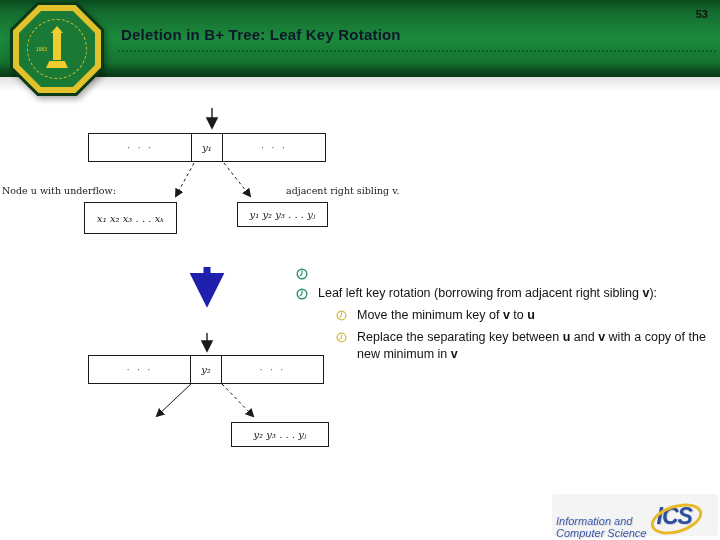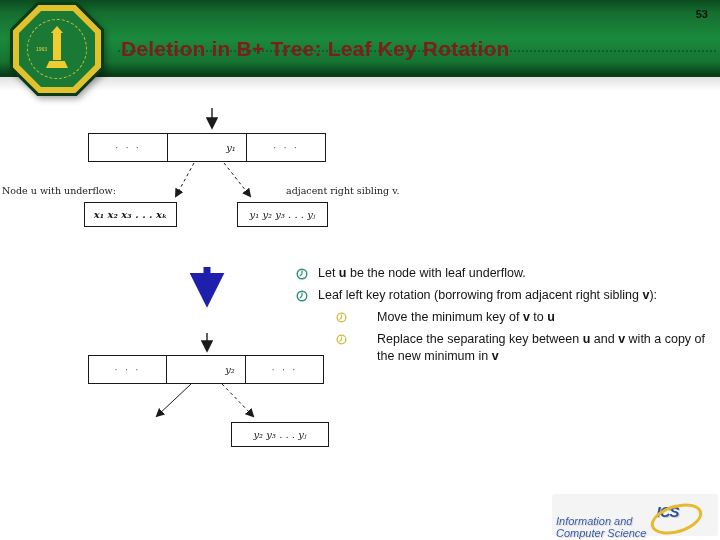--- a/index.html
+++ b/index.html
@@ -12,22 +12,22 @@
   .header-bar {
     position:absolute; left:0; top:0; width:720px; height:74px;
     background:linear-gradient(180deg,#0b4c1f 0%,#156f30 18%,#1b8a3d 52%,#157330 84%,#0a3f1a 100%);
     border-bottom:3px solid #0a3d18;
   }
   .header-shadow {
     position:absolute; left:0; top:77px; width:720px; height:14px;
     background:linear-gradient(#c4c4c4,#ffffff); opacity:.5;
   }
   .title {
-    position:absolute; left:121px; top:37px; font-size:21px; font-weight:600;
-    color:#7f1d1d; letter-spacing:.2px; white-space:nowrap;
+    position:absolute; left:121px; top:26px; font-size:15px; font-weight:600;
+    color:#0f172a; letter-spacing:.2px; white-space:nowrap;
   }
   .title-dots {
     position:absolute; left:118px; top:36px; width:598px; height:14px;
     border-bottom:2px dotted rgba(8,55,22,.45);
   }
   .page-num {
     position:absolute; right:12px; top:8px; font-size:11px; font-weight:bold; color:#14120e;
   }
 
   
@@ -53,42 +53,42 @@
   
   .nodebox {
     position:absolute; border:1px solid #1a1a1a; background:#fff;
     font-family:"DejaVu Serif", serif; font-style:italic; font-size:10px; color:#1a1a1a;
     display:flex; align-items:center; justify-content:center; box-sizing:border-box;
     white-space:nowrap;
   }
   .pbox { display:flex; align-items:stretch; justify-content:stretch; padding:0; }
   .pcell-side { flex:1; display:flex; align-items:center; justify-content:center; color:#555; letter-spacing:2px; }
   .pcell-key { width:30px; border-left:1px solid #1a1a1a; border-right:1px solid #1a1a1a;
-               display:flex; align-items:center; justify-content:center;padding-left:48px; }
+               display:flex; align-items:center; justify-content:center; }
   .diag-label { position:absolute; font-family:"DejaVu Serif", serif; font-size:9.5px; color:#1a1a1a; white-space:nowrap; }
 
   
   .bullets { position:absolute; left:296px; top:265px; width:428px; font-size:12.5px; color:#141414; }
   .b-row { display:flex; align-items:flex-start; margin-bottom:5px; line-height:17px; }
   .b-row .b-ico { flex:0 0 auto; margin:3px 10px 0 0; }
   .b-sub { margin-left:40px; }
-  .b-sub .b-text { max-width:356px;margin-left:20px; }
+  .b-sub .b-text { max-width:356px; }
   .b-text b { font-weight:bold; }
   .clock { display:block; }
 
   
   .footer-logo {
     position:absolute; left:552px; top:494px; width:166px; height:42px;
     background:#f4f4f4; border-radius:3px; display:flex; align-items:center; padding:0 4px;
     box-sizing:border-box;
   }
   .org-text { font-weight:normal; font-style:italic; font-size:11px; line-height:12px;
               color:#3a57a8; text-shadow:0 0 1px #ffffff, 1px 1px 0 #d8d8d8; white-space:nowrap;margin-top:24px; }
   .ics-mark { position:relative; width:52px; height:34px; margin-left:2px; }
-  .ics-text { position:absolute; left:8px; top:5px; font-size:15px; font-weight:bold; font-style:italic;
+  .ics-text { position:absolute; left:8px; top:5px; font-size:23px; font-weight:bold; font-style:italic;
               color:#2b4e9e; letter-spacing:-1px; text-shadow:1px 1px 0 #cfcfcf; }
   .ics-ring { position:absolute; left:1px; top:7px; width:47px; height:22px;
               border:3px solid #e8b92a; border-radius:50%; transform:rotate(-17deg); }
 </style>
 </head>
 <body>
 
 <div class="slide">
 
   <div class="header-bar"></div>
@@ -129,39 +129,38 @@
     <line x1="222" y1="284" x2="253" y2="316" stroke="#1a1a1a" stroke-width="1" stroke-dasharray="3,3" marker-end="url(#ab)"></line>
   </svg>
 
   <div class="nodebox pbox" style="left:88px; top:133px; width:238px; height:29px;">
     <div class="pcell-side">· · ·</div>
     <div class="pcell-key">y₁</div>
     <div class="pcell-side">· · ·</div>
   </div>
   <div class="diag-label" style="left:2px; top:185px;text-align:right;">Node u with underflow:</div>
   <div class="diag-label" style="left:286px; top:185px;">adjacent right sibling v.</div>
-  <div class="nodebox" style="left:84px; top:202px; width:93px; height:25px;font-weight:bold;">x₁  x₂  x₃  . . .  xₖ</div>
+  <div class="nodebox" style="left:84px; top:202px; width:93px; height:32px;">x₁  x₂  x₃  . . .  xₖ</div>
   <div class="nodebox" style="left:237px; top:202px; width:91px; height:25px;">y₁  y₂  y₃  . . .  yⱼ</div>
 
   <div class="nodebox pbox" style="left:88px; top:355px; width:236px; height:29px;">
     <div class="pcell-side">· · ·</div>
     <div class="pcell-key">y₂</div>
     <div class="pcell-side">· · ·</div>
   </div>
   <div class="nodebox" style="left:231px; top:422px; width:98px; height:25px;">y₂  y₃  . . .  yⱼ</div>
 
   <div class="bullets">
     <div class="b-row">
       <span class="b-ico" style="color:#2e8f7a;">
         <svg class="clock" width="12" height="12" viewBox="0 0 12 12">
             <circle cx="6" cy="6" r="4.8" fill="none" stroke="currentColor" stroke-width="1.4"></circle>
             <path d="M6 6 L6 2.6 M6 6 L3.8 8.2" stroke="currentColor" stroke-width="1.2" fill="none"></path>
           </svg>
       </span>
-      <span class="b-text"><span>Let </span><b>u</b><span> be the node with leaf underflow.</span></span>
     </div>
     <div class="b-row">
       <span class="b-ico" style="color:#2e8f7a;">
         <svg class="clock" width="12" height="12" viewBox="0 0 12 12">
             <circle cx="6" cy="6" r="4.8" fill="none" stroke="currentColor" stroke-width="1.4"></circle>
             <path d="M6 6 L6 2.6 M6 6 L3.8 8.2" stroke="currentColor" stroke-width="1.2" fill="none"></path>
           </svg>
       </span>
       <span class="b-text"><span>Leaf left key rotation (borrowing from adjacent right sibling </span><b>v</b><span>):</span></span>
     </div>

